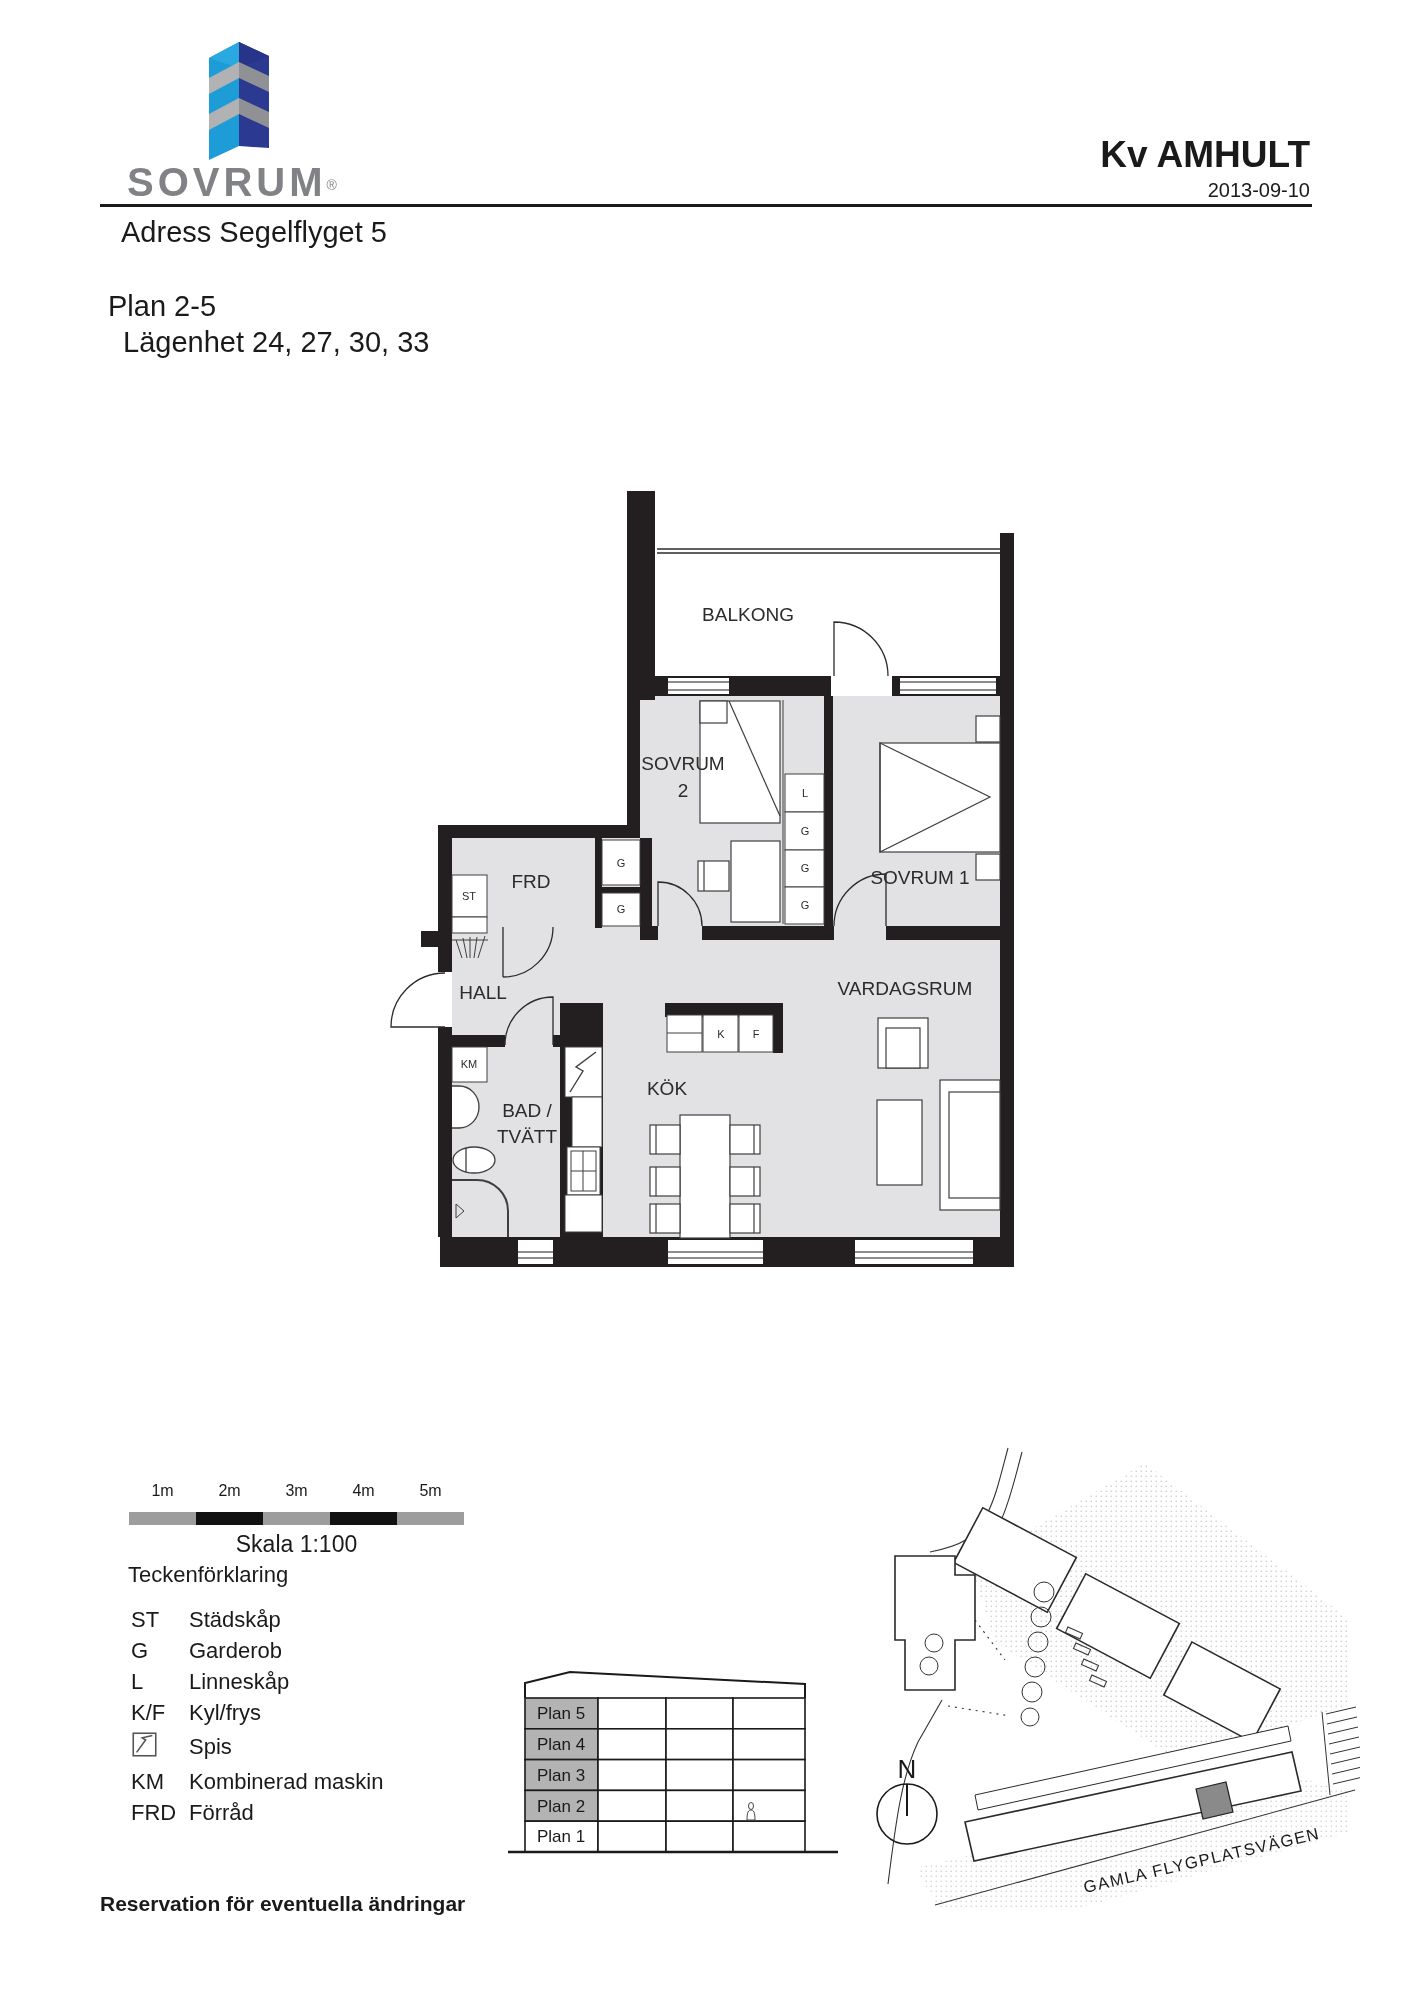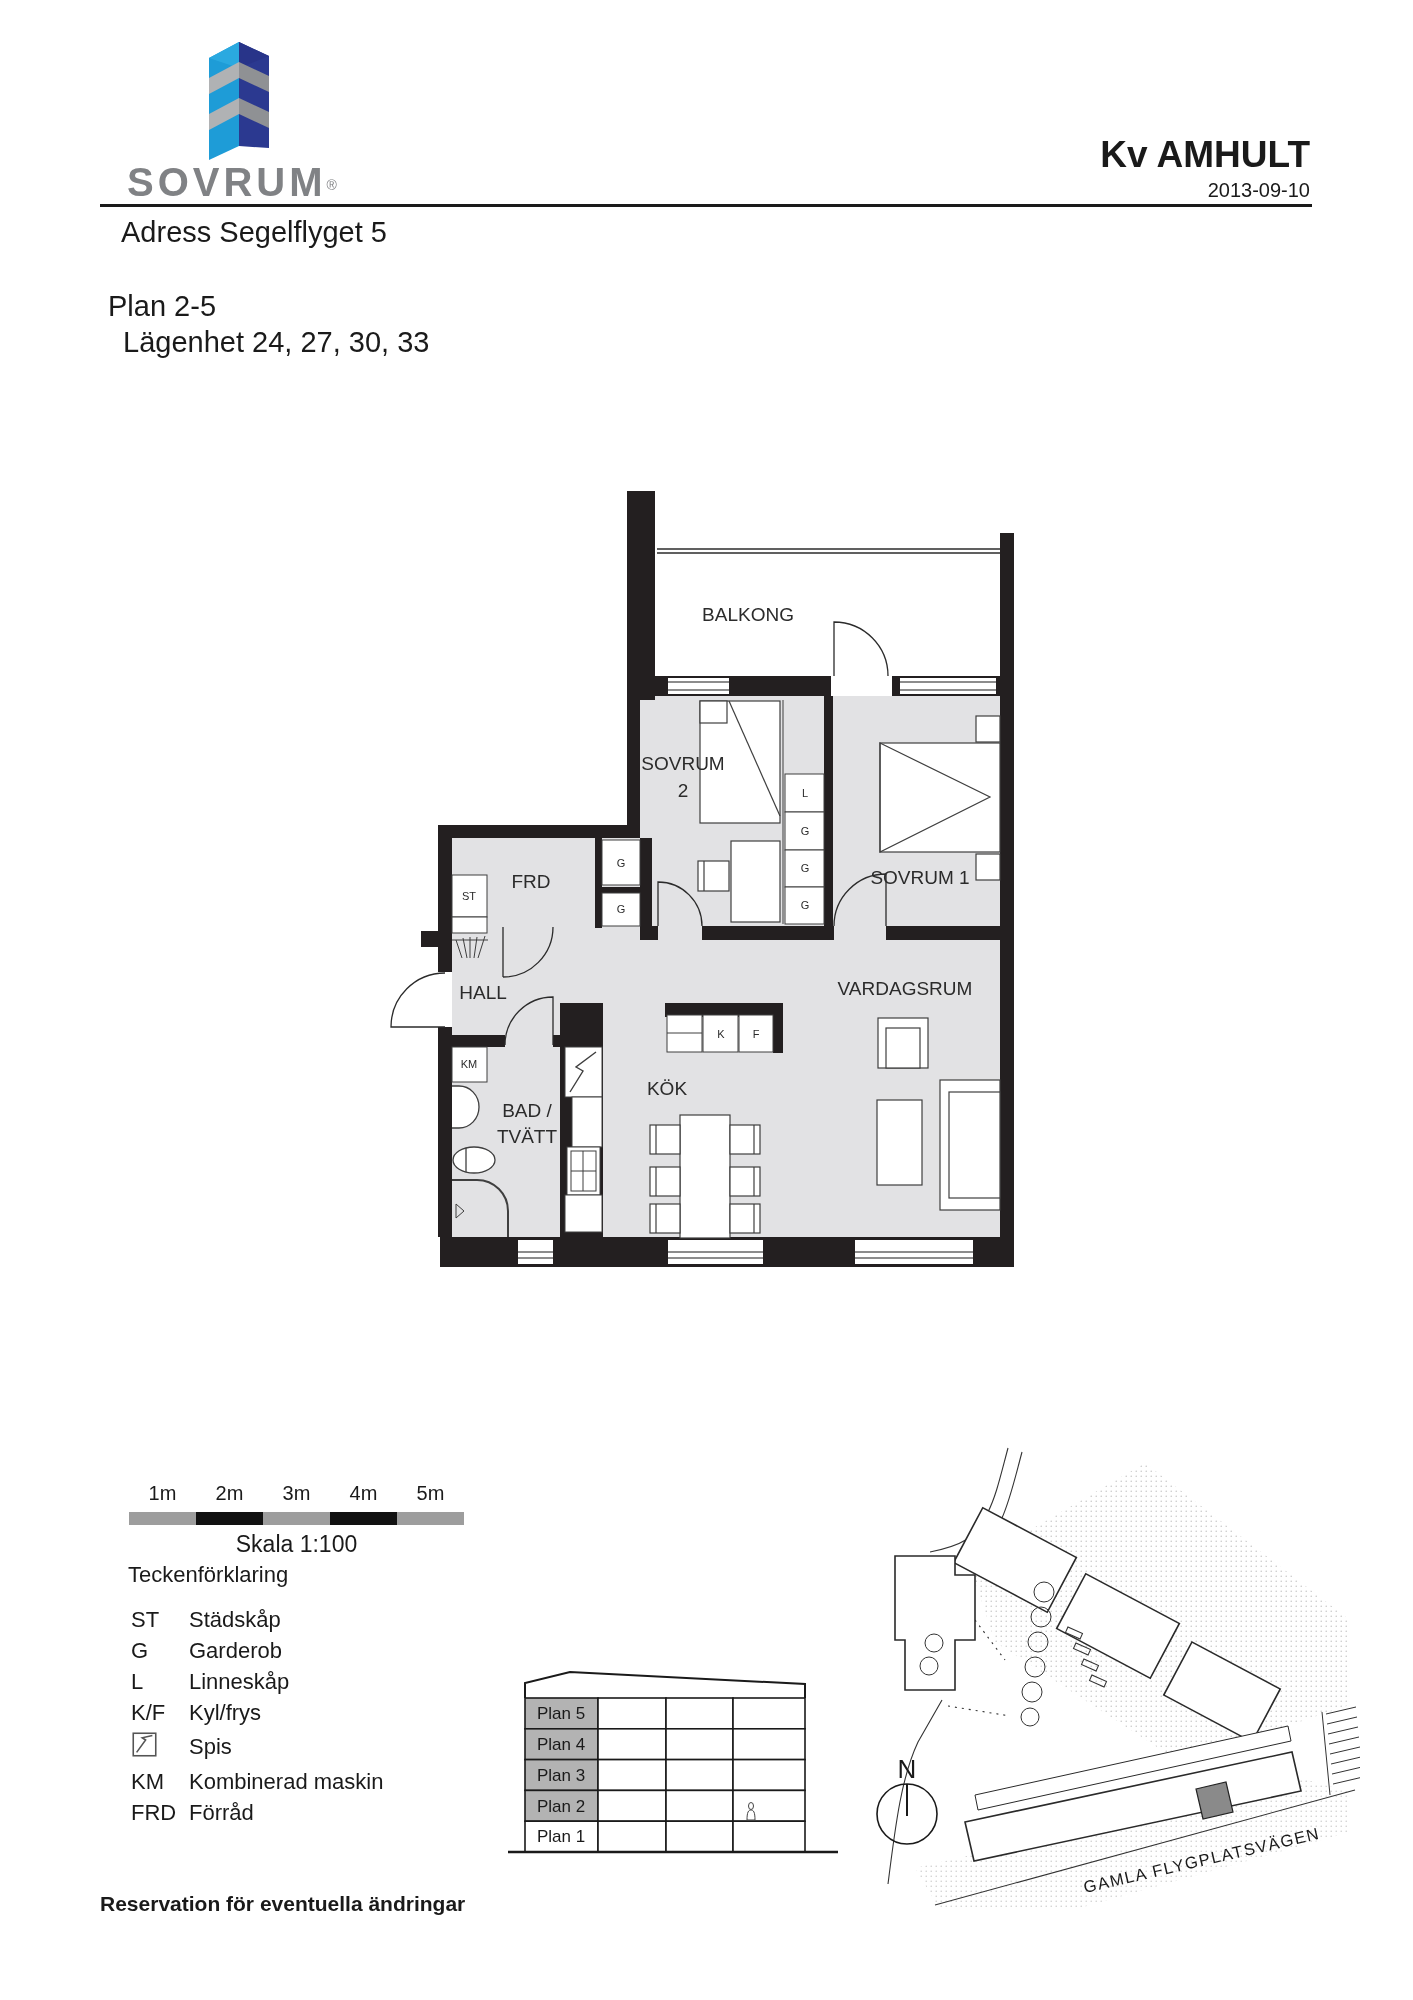--- a/index.html
+++ b/index.html
@@ -7,21 +7,21 @@
   .page { position:relative; width:1413px; height:2000px; background:#fff;
           font-family:"Liberation Sans", sans-serif; color:#1a1a1a; overflow:hidden; }
   .abs { position:absolute; }
   .hdr-title { font-size:37px; font-weight:700; text-align:right; }
   .hdr-date  { font-size:20px; text-align:right; margin-top:2px; }
   .brand-word { font-size:40px; font-weight:700; letter-spacing:4px; color:#808285; }
   .brand-reg  { font-size:14px; color:#808285; vertical-align:6px; font-weight:400; }
   .rule { background:#1a1a1a; height:3px; }
   .line1 { font-size:29px; }
   .scalebar-labels { display:flex; }
-  .scalebar-labels span { width:67px; text-align:center; font-size:20px; }
+  .scalebar-labels span { width:67px; text-align:center; font-size:16px; }
   .scalebar { display:flex; height:13px; }
   .scalebar div { width:67px; height:13px; }
   .sb-grey { background:#9d9d9d; }
   .sb-black { background:#111; }
   .sb-caption { width:335px; text-align:center; font-size:23px; }
   .legend-title { font-size:22px; }
   .legend-row { display:flex; align-items:center; height:31px; font-size:22px; }
   .legend-row.tall { height:38px; }
   .legend-abbr { width:58px; flex:none; }
   .legend-label { }

